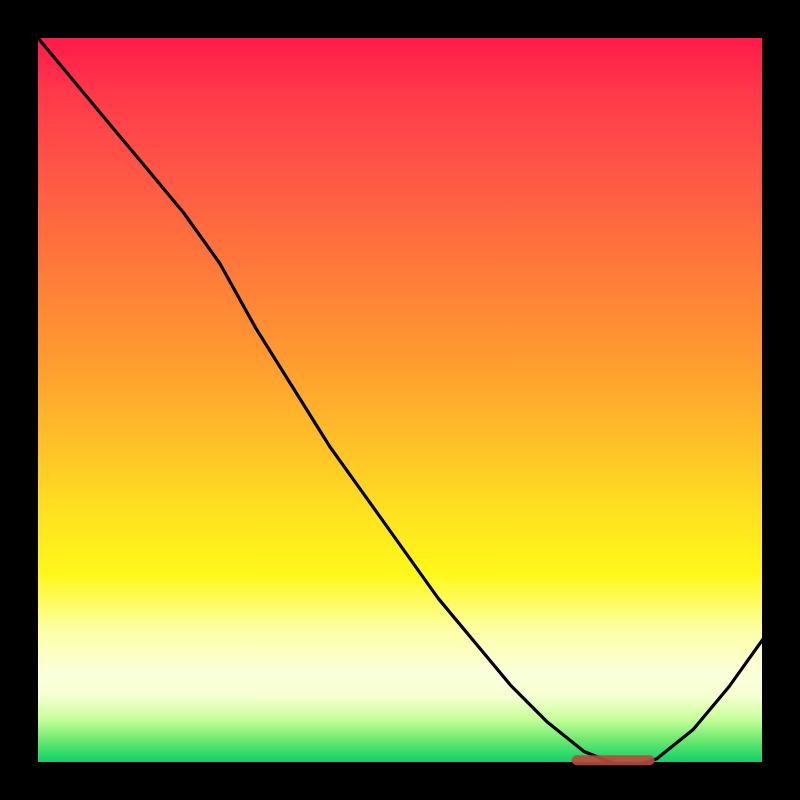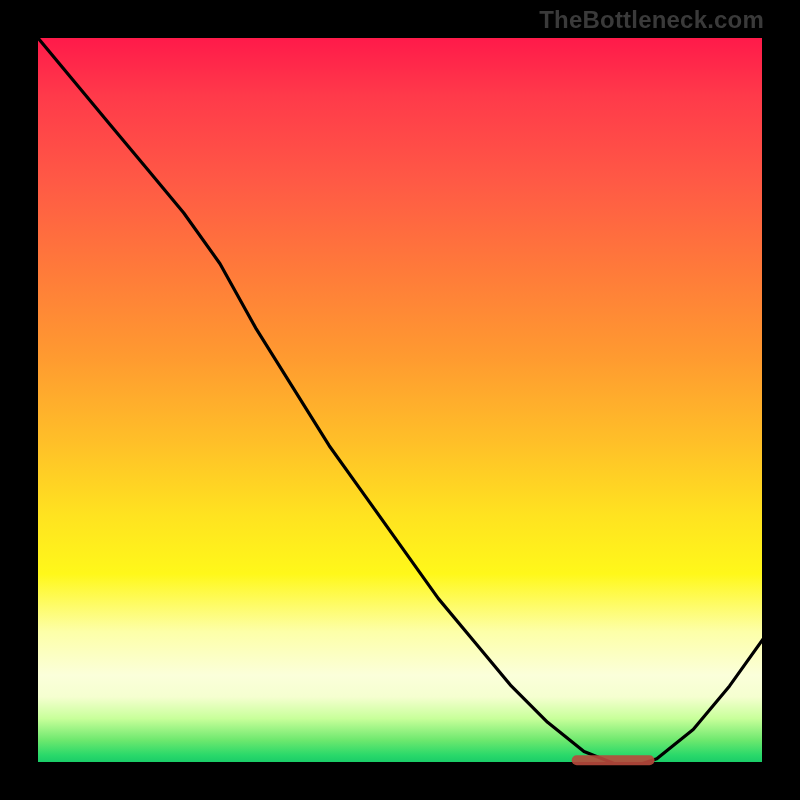--- a/index.html
+++ b/index.html
@@ -72,21 +72,20 @@
     stroke: #b94a3c;
     stroke-width: 10;
     stroke-linecap: round;
     opacity: 0.9;
   }
 </style>
 </head>
 <body>
 
 <div class="stage">
-  <div class="watermark">TheBottleneck.com</div>
 
   <div class="plot">
     <svg class="overlay" viewBox="0 0 728 728" preserveAspectRatio="none">
       <path id="curve-path" class="curve" d="M0.0 0.0 L36.4 43.7 L72.8 87.4 L109.2 131.0 L145.6 174.7 L182.0 225.7 L218.4 291.2 L254.8 349.4 L291.2 407.7 L327.6 458.6 L364.0 509.6 L400.4 560.6 L436.8 604.2 L473.2 647.9 L509.6 684.3 L546.0 713.4 L582.4 728.0 L597.0 728.0 L618.8 720.7 L655.2 691.6 L691.6 647.9 L728.0 597.0"></path>
       <line id="marker-line" class="marker" x1="538.72" y1="722.176" x2="611.52" y2="722.176"></line>
     </svg>
   </div>
 </div>
 
 </body></html>

